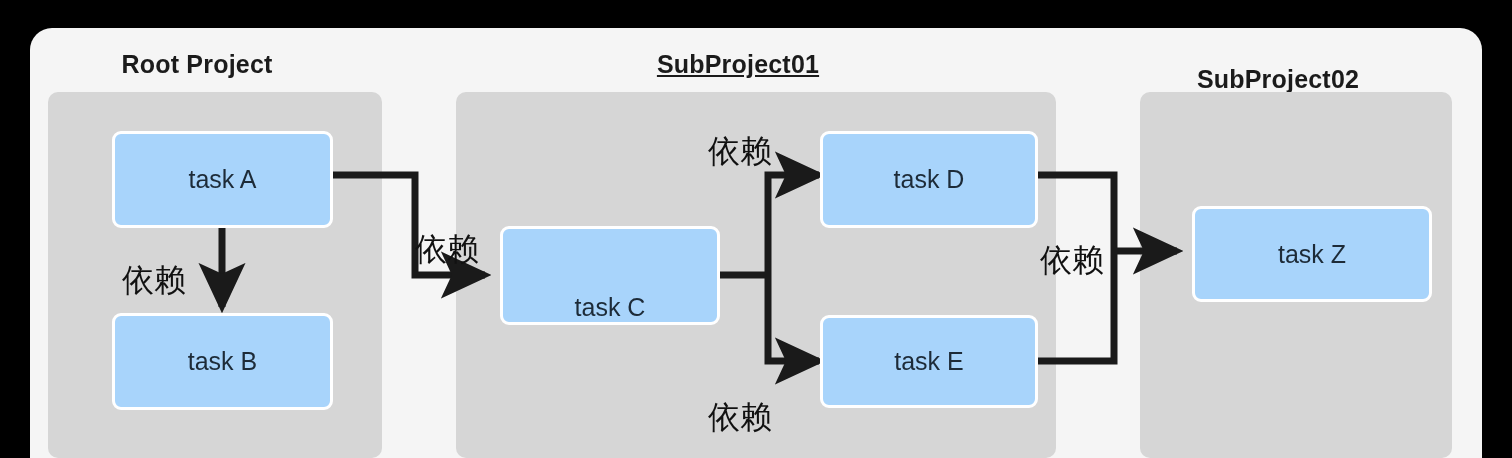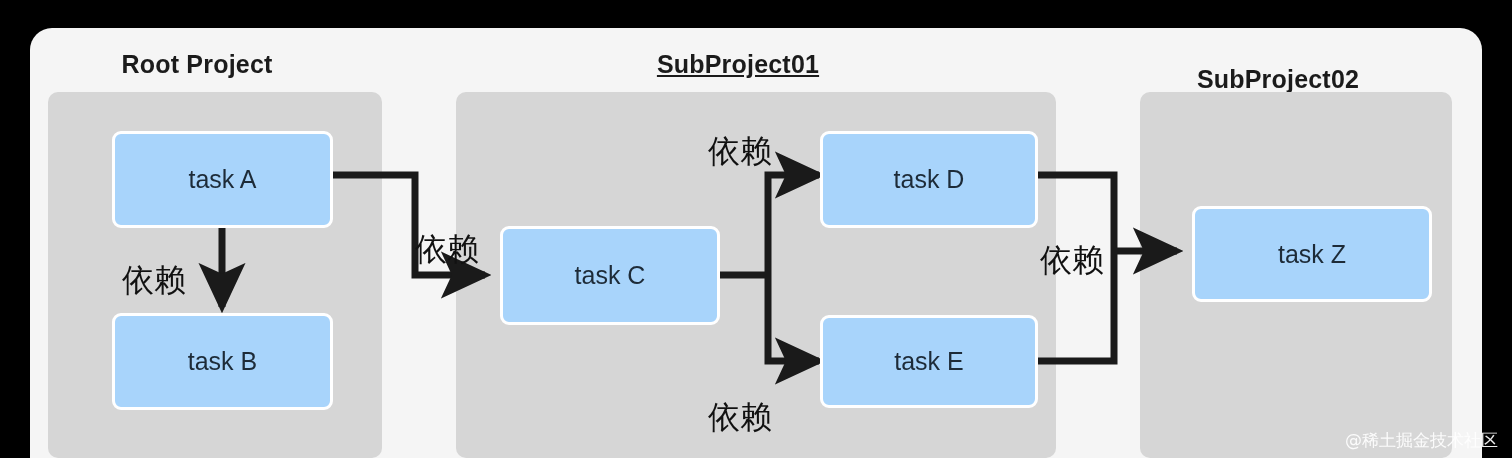--- a/index.html
+++ b/index.html
@@ -132,21 +132,21 @@
 
       <path d="M 1084 223 L 1147 223" fill="none" stroke="#1a1a1a" stroke-width="7" marker-end="url(#ah)"></path>
     </svg>
 
     <div class="task" style="left:82px; top:285px; width:221px; height:97px;">
       <span>task B</span>
     </div>
     <div class="task" style="left:82px; top:103px; width:221px; height:97px;">
       <span>task A</span>
     </div>
-    <div class="task" style="left:470px; top:198px; width:220px; height:99px;">
+    <div class="task" style="left:470px; top:198px; width:220px; height:99px;align-items:flex-end;">
       <span>task C</span>
     </div>
     <div class="task" style="left:790px; top:103px; width:218px; height:97px;">
       <span>task D</span>
     </div>
     <div class="task" style="left:790px; top:287px; width:218px; height:93px;">
       <span>task E</span>
     </div>
     <div class="task" style="left:1162px; top:178px; width:240px; height:96px;">
       <span>task Z</span>
@@ -163,17 +163,14 @@
     </div>
     <div class="edge-label" style="left:678px; top:368px;">
       <span>依赖</span>
     </div>
     <div class="edge-label" style="left:1010px; top:211px;">
       <span>依赖</span>
     </div>
 
   </div>
 
-  <div class="watermark">
-    <span>@稀土掘金技术社区</span>
-  </div>
 
 </div>
 
 </body></html>

